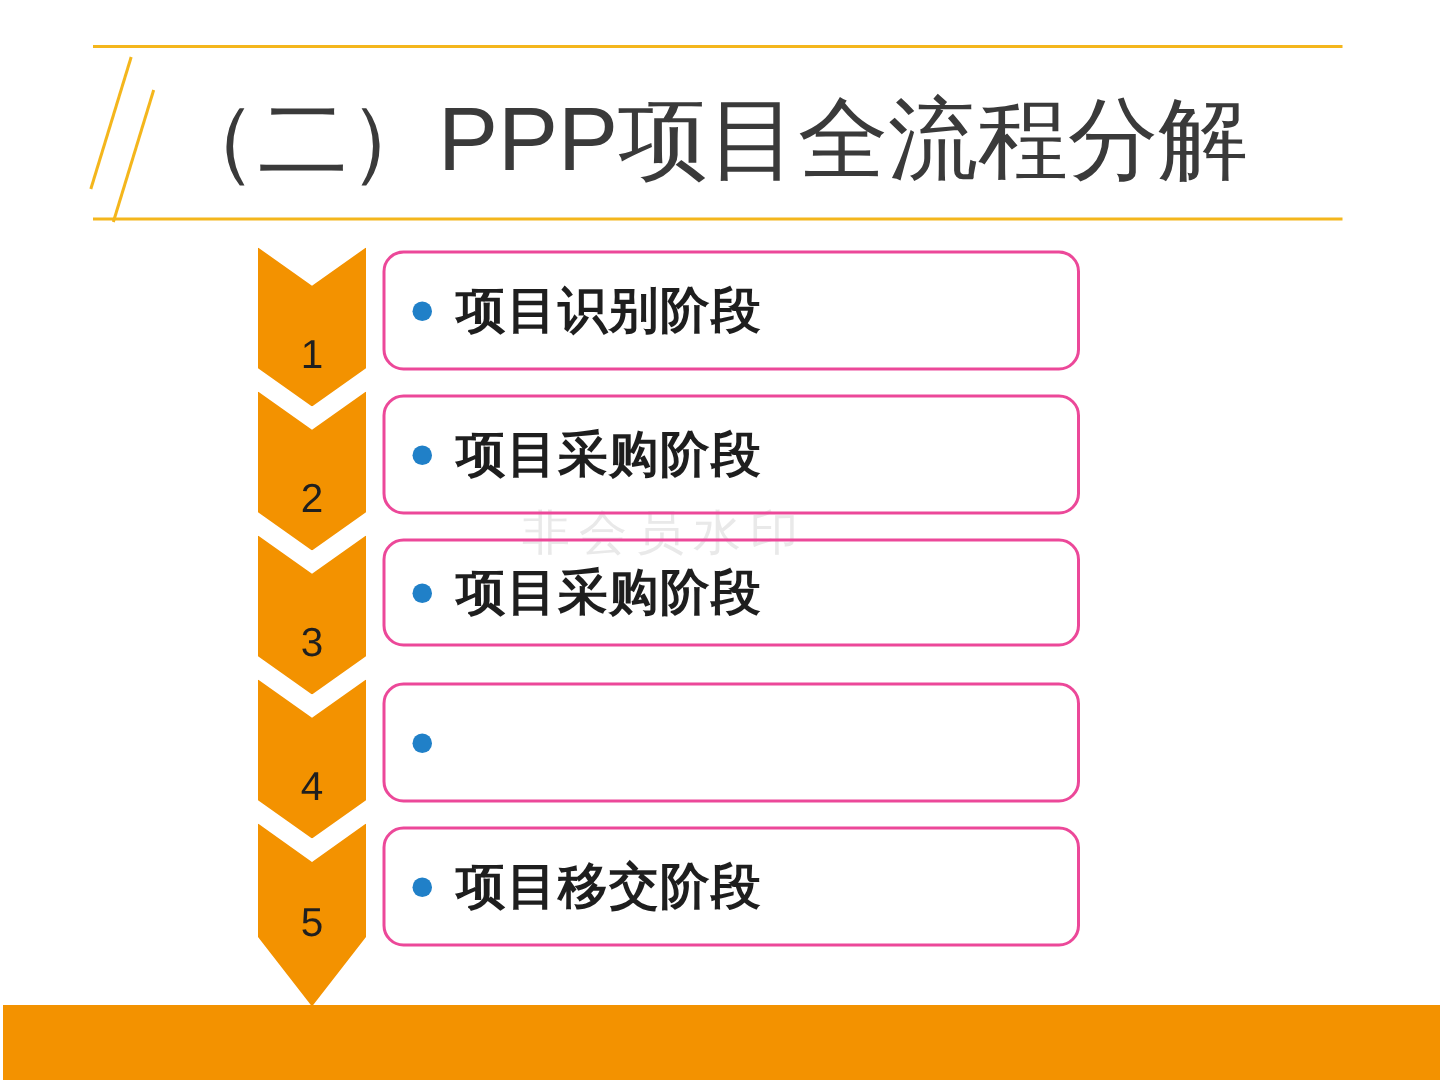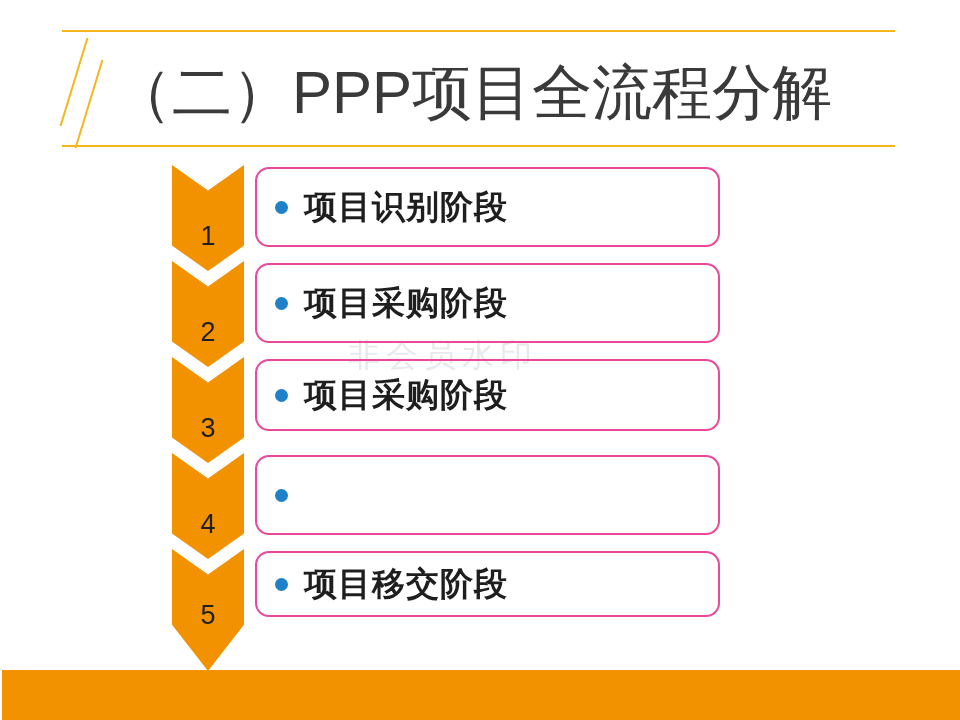--- a/index.html
+++ b/index.html
@@ -212,21 +212,21 @@
         <div class="lbl-inner">
           <span class="bullet"></span>
         </div>
       </div>
     </div>
 
     <div class="row">
       <div class="chev" style="top:549px;height:122px;clip-path:polygon(0% 0%, 50% 21%, 100% 0%, 100% 62%, 50% 100%, 0% 62%);">
         <span class="num" style="top:51px;">5</span>
       </div>
-      <div class="lbl-box" style="top:551px;height:66px;">
+      <div class="lbl-box" style="top:551px;height:80px;">
         <div class="lbl-inner">
           <span class="bullet"></span>
           <span class="lbl-text">项目移交阶段</span>
         </div>
       </div>
     </div>
 
   </div>
 
   <div class="footer-bar"></div>

